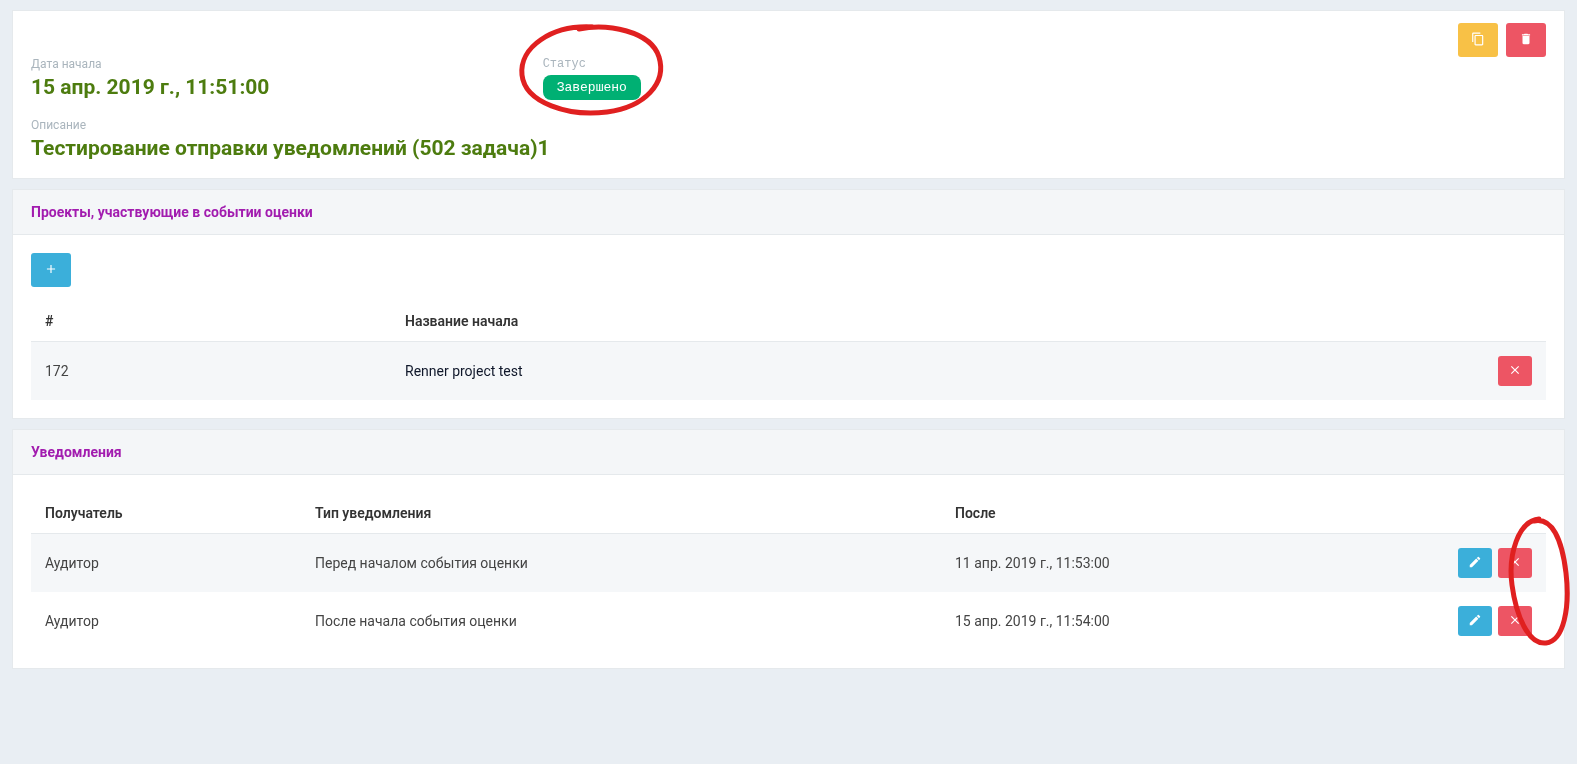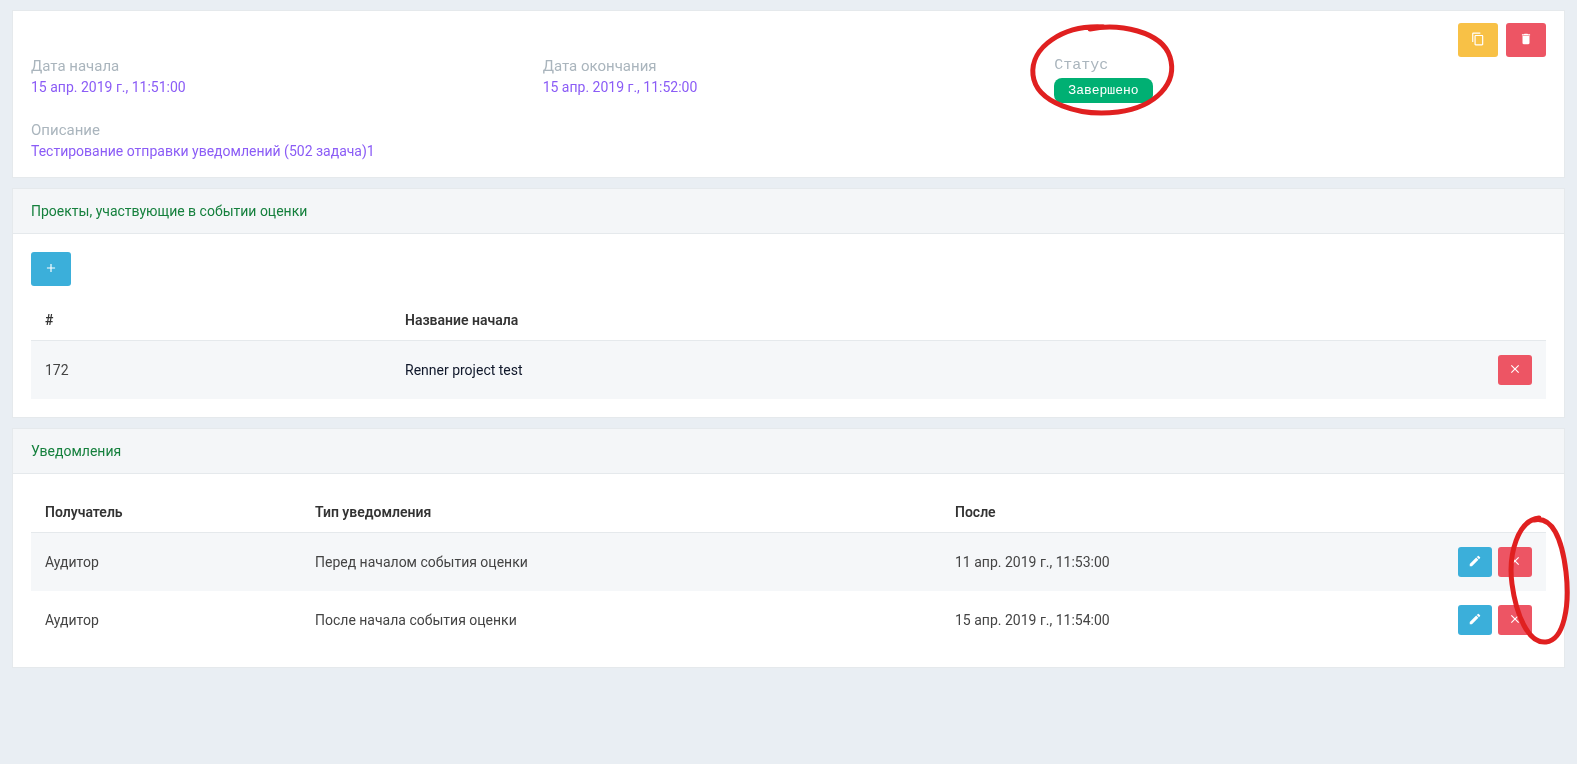--- a/index.html
+++ b/index.html
@@ -10,22 +10,22 @@
       font-size: 14px;
     }
     .panel {
       background: #fff;
       margin: 10px 12px;
       border: 1px solid #e5e9ec;
     }
     .panel-header {
       background: #f4f6f8;
       padding: 14px 18px;
-      font-weight: 400;
-      color: #15803d;
+      font-weight: 700;
+      color: #a21caf;
       border-bottom: 1px solid #e5e9ec;
     }
     .panel-body {
       padding: 18px;
     }
     .top-actions {
       display: flex;
       justify-content: flex-end;
       gap: 8px;
       padding: 12px 18px 0 18px;
@@ -51,28 +51,28 @@
       min-width: 34px;
       padding: 0 9px;
     }
     .info-grid {
       display: grid;
       grid-template-columns: 1fr 1fr 1fr;
       gap: 20px;
       padding: 0 18px 18px 18px;
     }
     .info-item .label {
-      font-size: 15px;
+      font-size: 12px;
       color: #aab5bd;
       margin-bottom: 4px;
     }
     .info-item .value {
-      font-size: 14px;
-      font-weight: 400;
-      color: #8b5cf6;
+      font-size: 21px;
+      font-weight: 700;
+      color: #4d7c0f;
     }
     .desc-row {
       padding: 0 24px 18px 18px;
     }
     .badge {
       display: inline-block;
       background: #00b073;
       color: #fff;
       padding: 5px 14px;
       border-radius: 8px;
@@ -151,24 +151,20 @@
             <path d="M6 19c0 1.1.9 2 2 2h8c1.1 0 2-.9 2-2V7H6v12zM19 4h-3.5l-1-1h-5l-1 1H5v2h14V4z"></path>
           </svg>
       </span>
     </button>
   </div>
 
   <div class="info-grid">
     <div class="info-item">
       <div class="label">Дата начала</div>
       <div class="value">15 апр. 2019 г., 11:51:00</div>
-    </div>
-    <div class="info-item">
-      <div class="label">Дата окончания</div>
-      <div class="value">15 апр. 2019 г., 11:52:00</div>
     </div>
     <div class="info-item">
       <div class="status-wrap">
         <div class="label">Статус</div>
         <div>
           <span class="badge">Завершено</span>
         </div>
         
         <svg class="status-annot" viewBox="0 0 170 105">
           <path d="M 85 10 C 45 8, 12 30, 15 58 C 18 86, 62 100, 100 95 C 138 90, 160 66, 152 40 C 144 14, 100 6, 72 12" stroke="#e02020" stroke-width="5" fill="none" stroke-linecap="round"></path>

